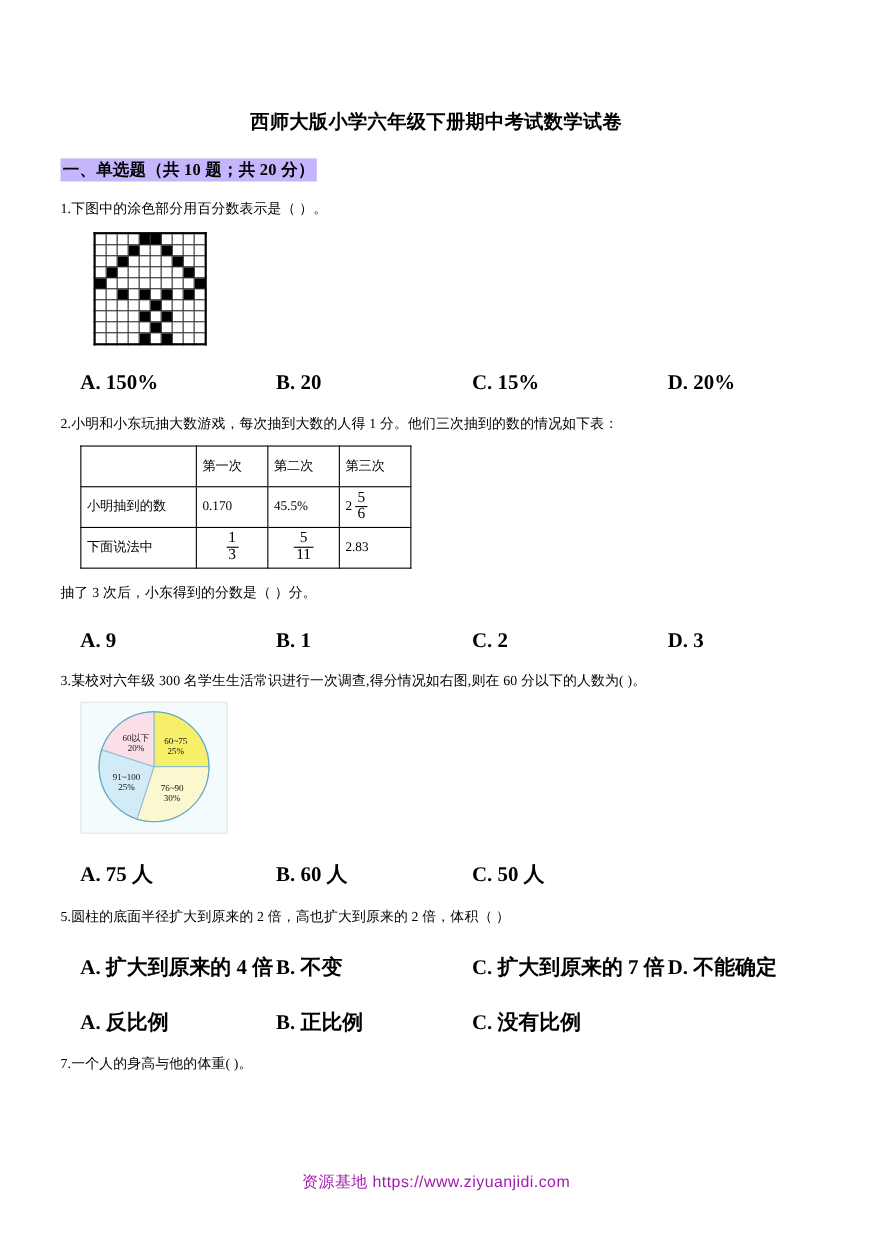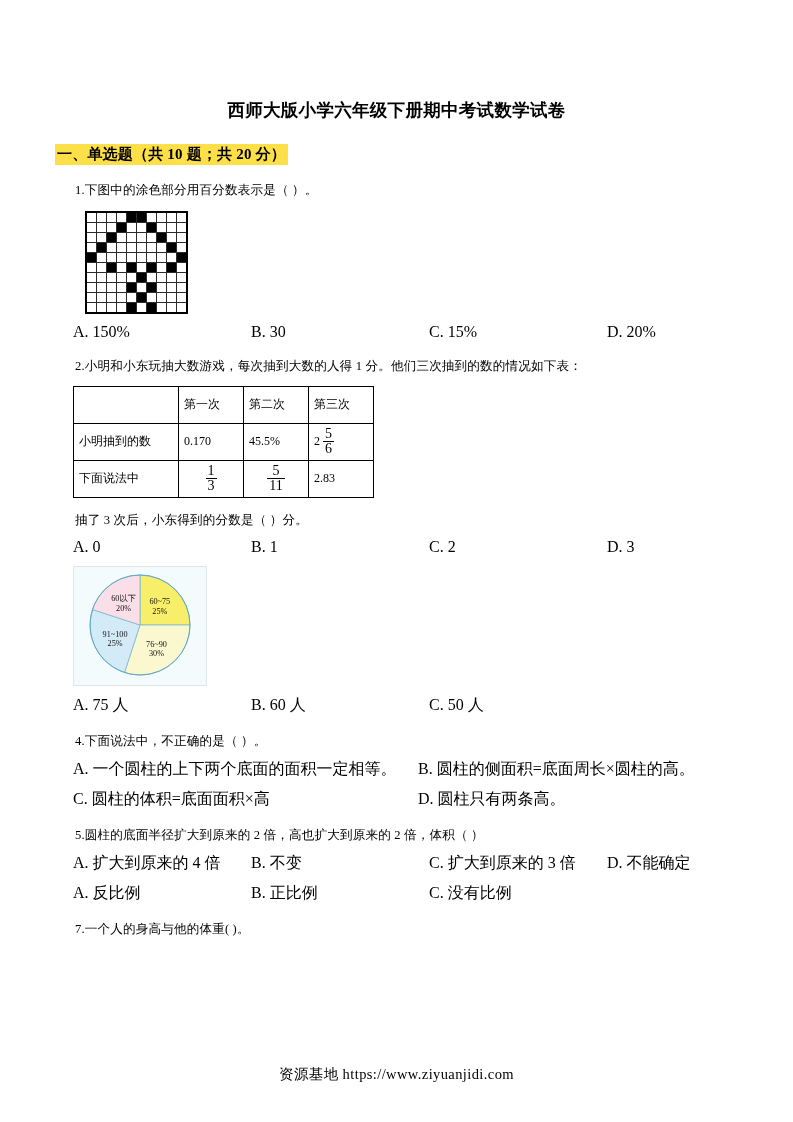--- a/index.html
+++ b/index.html
@@ -32,41 +32,41 @@
     font-weight: bold;
     letter-spacing: 0.3px;
     font-family: "Liberation Serif", "DejaVu Serif", serif;
   }
 
   
   .section-header {
     margin-top: 22px;
     font-size: 15px;
     font-weight: bold;
-    background: #fde047;
+    background: #c4b5fd;
     display: inline-block;
     padding: 1px 2px;
     letter-spacing: 0.2px;
   }
 
   
   .q-stem {
     font-size: 12.6px;
     line-height: 1.45;
     margin-top: 16px;
     letter-spacing: 0.15px;
-    margin-left: 20px;
   }
   .q-stem.tight { margin-top: 13px; }
 
   .opts {
     display: flex;
-    font-size: 16px;
-    margin-top: 9px;
+    font-size: 19px;
+    margin-top: 24px;
     padding-left: 18px;
+    font-weight: bold;
   }
   .opts .opt { flex: 0 0 auto; }
   .opts.cols4 .opt { width: 178px; }
   .opts.cols3 .opt { width: 178px; }
   .opts.cols2 .opt { width: 345px; }
 
   
   .grid-wrap {
     margin-top: 12px;
     margin-left: 30px;
@@ -133,22 +133,22 @@
   }
 
   
   .watermark {
     position: absolute;
     left: 0;
     top: 1065px;
     width: 793px;
     text-align: center;
     font-size: 14.5px;
-    color: #000000;
-    font-family: Liberation Serif, serif;
+    color: #a21caf;
+    font-family: Liberation Sans, sans-serif;
     letter-spacing: 0.4px;
   }
 </style>
 </head>
 <body>
 
 <div class="page">
 
   <div class="doc-title">西师大版小学六年级下册期中考试数学试卷</div>
 
@@ -281,21 +281,21 @@
               <td class=""></td>
               <td class=""></td>
               <td class=""></td>
             </tr>
           </tbody>
         </table>
     </div>
 
     <div class="opts cols4">
       <span class="opt">A. 150%</span>
-      <span class="opt">B. 30</span>
+      <span class="opt">B. 20</span>
       <span class="opt">C. 15%</span>
       <span class="opt">D. 20%</span>
     </div>
   </div>
 
   <div>
     <div class="q-stem">2.小明和小东玩抽大数游戏，每次抽到大数的人得 1 分。他们三次抽到的数的情况如下表：</div>
 
     <div class="data-table-wrap">
       <table class="data-table">
@@ -336,28 +336,29 @@
           </td>
           <td class="cell"><span>2.83</span></td>
         </tr>
       </tbody>
         </table>
     </div>
 
     <div class="q-stem tight">抽了 3 次后，小东得到的分数是（   ）分。</div>
 
     <div class="opts cols4">
-      <span class="opt">A. 0</span>
+      <span class="opt">A. 9</span>
       <span class="opt">B. 1</span>
       <span class="opt">C. 2</span>
       <span class="opt">D. 3</span>
     </div>
   </div>
 
   <div>
+    <div class="q-stem">3.某校对六年级 300 名学生生活常识进行一次调查,得分情况如右图,则在 60 分以下的人数为(   )。</div>
 
     <div class="pie-wrap">
       <svg class="pie-svg" width="132" height="118" viewBox="0 0 132 118">
         <g id="pie-slices">
             <path d="M 66 58 L 66 8 A 50 50 0 0 1 116 58 Z" fill="#f7ef6a" stroke="#7fb7cf" stroke-width="0.8"></path>
             <path d="M 66 58 L 116 58 A 50 50 0 0 1 50.54915028125261 105.55282581475767 Z" fill="#fbf8d0" stroke="#7fb7cf" stroke-width="0.8"></path>
             <path d="M 66 58 L 50.54915028125261 105.55282581475767 A 50 50 0 0 1 18.447174185242318 42.549150281252636 Z" fill="#d3eaf7" stroke="#7fb7cf" stroke-width="0.8"></path>
             <path d="M 66 58 L 18.447174185242318 42.549150281252636 A 50 50 0 0 1 65.99999999999999 8 Z" fill="#fadee8" stroke="#7fb7cf" stroke-width="0.8"></path>
             <circle cx="66" cy="58" r="50" fill="none" stroke="#5fa8c6" stroke-width="1"></circle>
           </g>
@@ -370,38 +371,27 @@
       </svg>
     </div>
 
     <div class="opts cols3">
       <span class="opt">A. 75 人</span>
       <span class="opt">B. 60 人</span>
       <span class="opt">C. 50 人</span>
     </div>
   </div>
 
-  <div>
-    <div class="q-stem">4.下面说法中，不正确的是（      ）。</div>
-    <div class="opts cols2">
-      <span class="opt">A. 一个圆柱的上下两个底面的面积一定相等。</span>
-      <span class="opt">B. 圆柱的侧面积=底面周长×圆柱的高。</span>
-    </div>
-    <div class="opts cols2">
-      <span class="opt">C. 圆柱的体积=底面面积×高</span>
-      <span class="opt">D. 圆柱只有两条高。</span>
-    </div>
-  </div>
 
   <div>
     <div class="q-stem">5.圆柱的底面半径扩大到原来的 2 倍，高也扩大到原来的 2 倍，体积（   ）</div>
     <div class="opts cols4">
       <span class="opt">A. 扩大到原来的 4 倍</span>
       <span class="opt">B. 不变</span>
-      <span class="opt">C. 扩大到原来的 3 倍</span>
+      <span class="opt">C. 扩大到原来的 7 倍</span>
       <span class="opt">D. 不能确定</span>
     </div>
   </div>
 
   <div>
     <div class="opts cols3">
       <span class="opt">A. 反比例</span>
       <span class="opt">B. 正比例</span>
       <span class="opt">C. 没有比例</span>
     </div>

